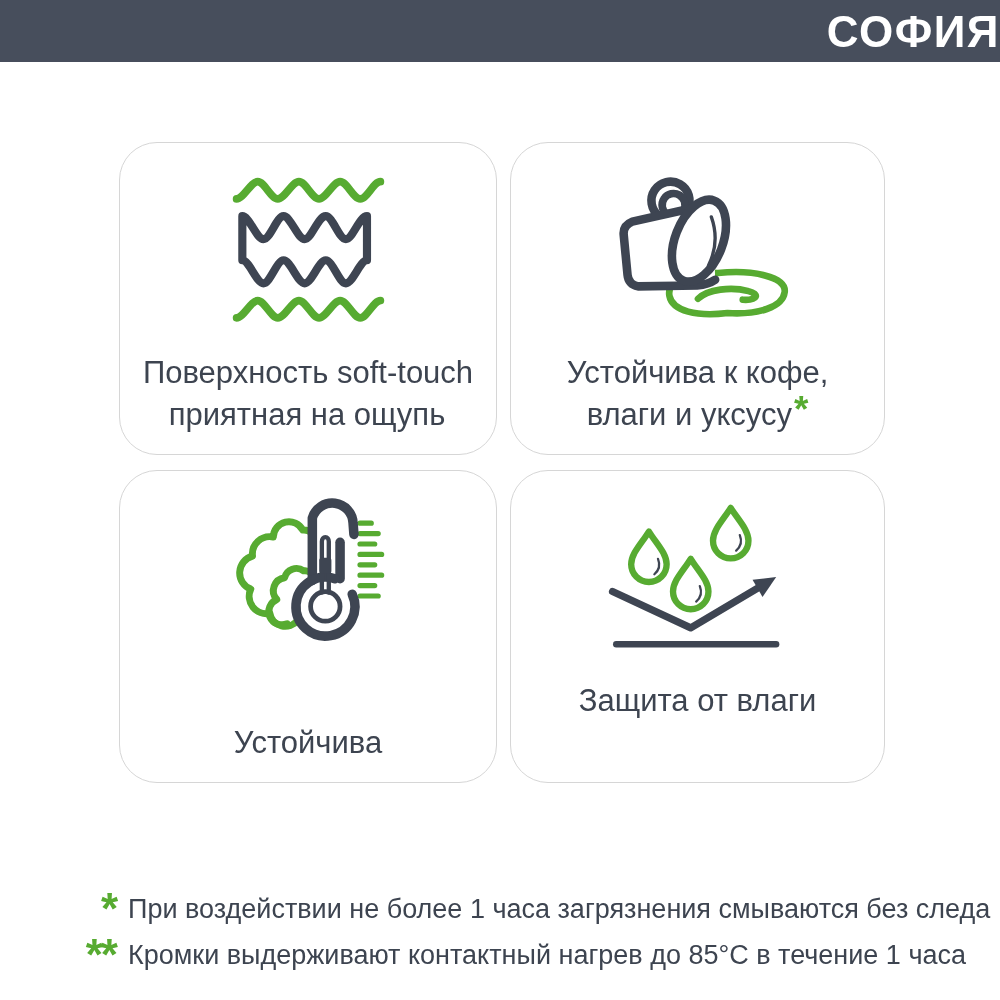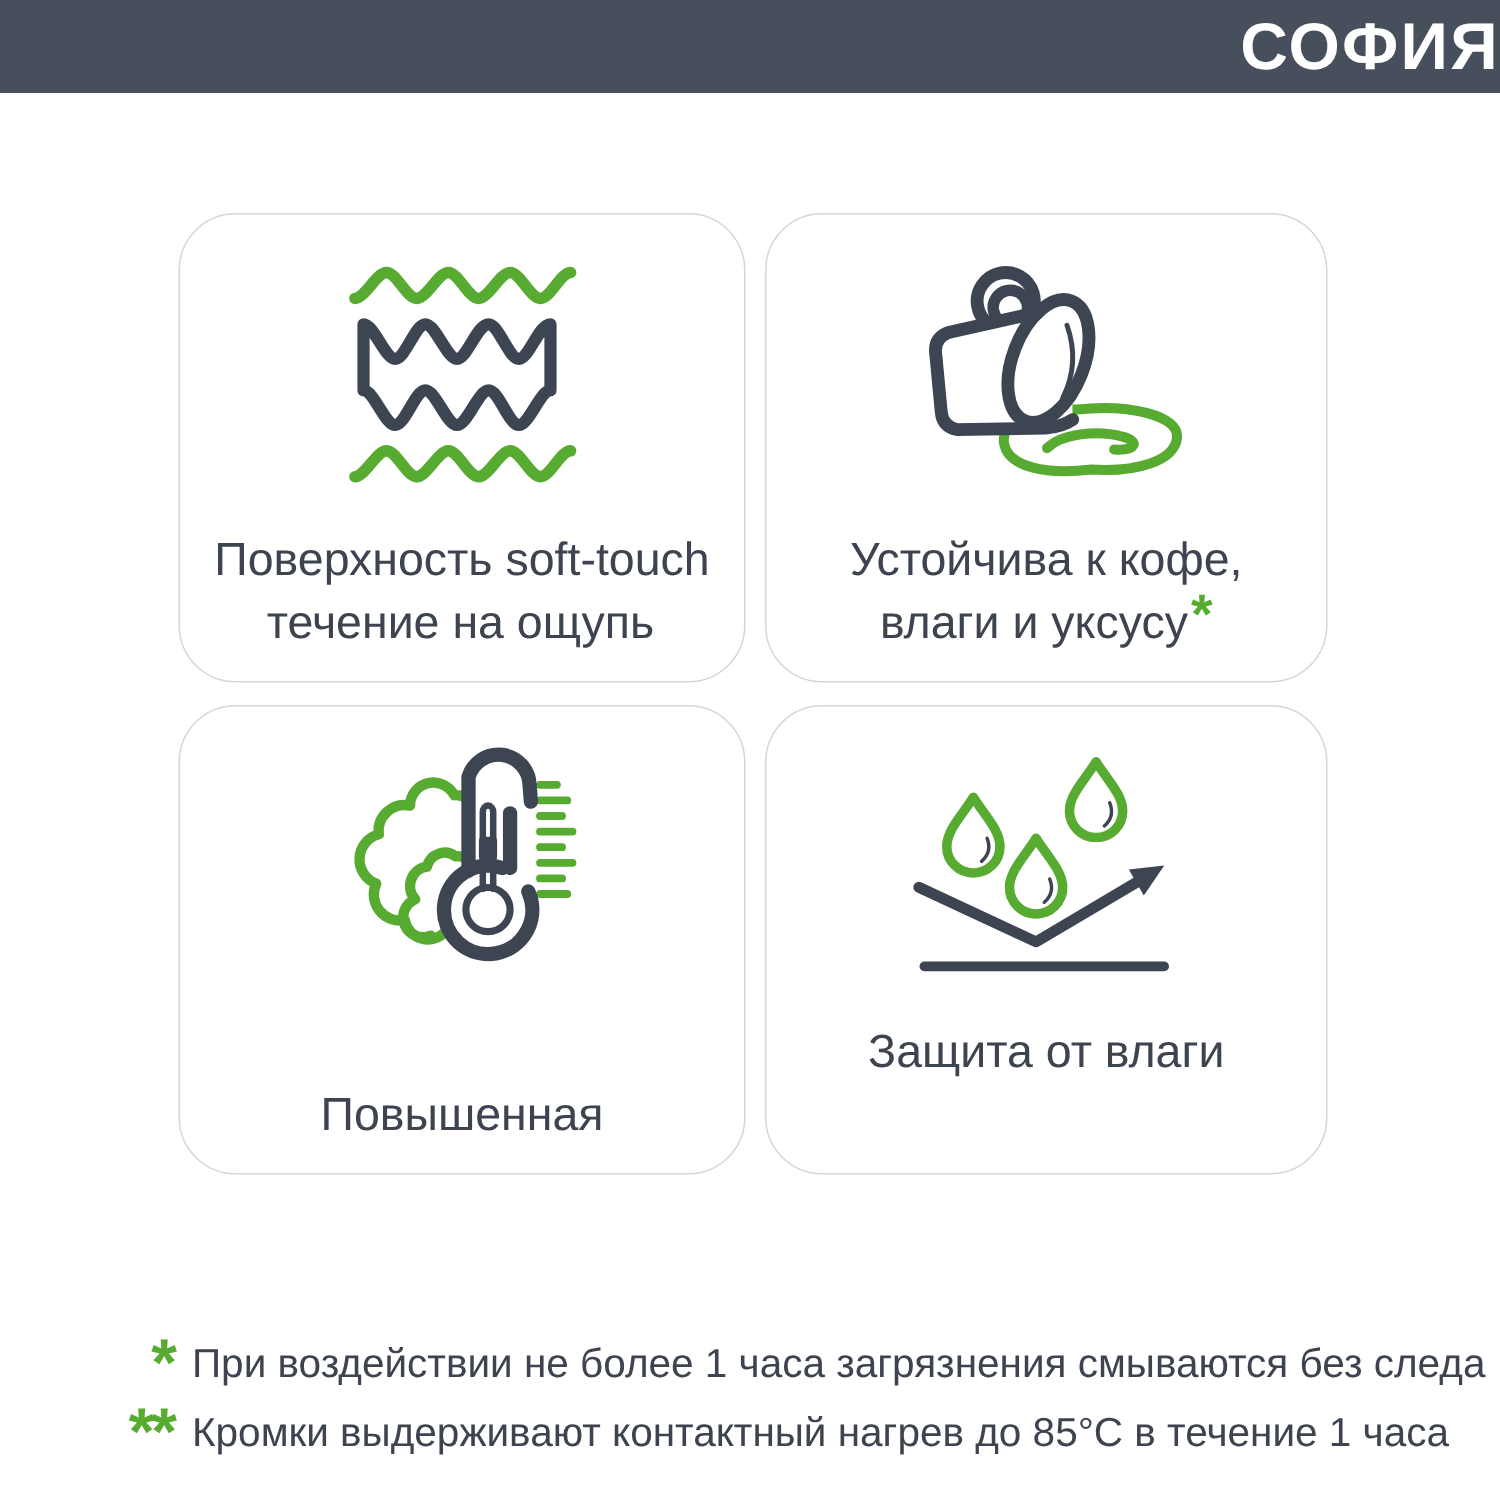--- a/index.html
+++ b/index.html
@@ -77,21 +77,21 @@
     <div class="card">
       <div class="icon-zone">
         <svg viewBox="0 0 170 160" width="163">
           <path class="g" stroke-width="8" d="M10,26 C17,26 25,8 32,8 C39,8 46,26 53,26 C60,26 68,8 75,8 C82,8 89,26 96,26 C103,26 111,8 118,8 C125,8 132,26 139,26 C146,26 153,8 160,8"></path>
           <path class="d" stroke-width="8.5" d="M16,44 C23,44 31,68 38,68 C45,68 52,44 59,44 C66,44 74,68 81,68 C88,68 95,44 103,44 C110,44 117,68 124,68 C131,68 138,44 146,44 L146,90 C139,90 131,114 124,114 C117,114 110,90 103,90 C96,90 88,114 81,114 C74,114 66,90 59,90 C52,90 45,114 38,114 C31,114 23,90 16,90 Z"></path>
           <path class="g" stroke-width="8" d="M10,150 C17,150 25,132 32,132 C39,132 46,150 53,150 C60,150 68,132 75,132 C82,132 89,150 96,150 C103,150 111,132 118,132 C125,132 132,150 139,150 C146,150 153,132 160,132"></path>
         </svg>
       </div>
       <div class="caption">
         <div><span>Поверхность soft-touch</span></div>
-        <div><span>течение на ощупь</span><span class="sup"></span></div>
+        <div><span>приятная на ощупь</span><span class="sup"></span></div>
       </div>
     </div>
 
     <div class="card">
       <div class="icon-zone">
         <svg viewBox="0 0 210 160" width="200">
           <path class="g" stroke-width="7" d="M75,128 C72,112 96,102 126,104 C162,100 198,108 196,124 C194,140 168,148 136,146 C104,150 78,144 75,128 Z"></path>
           <path class="g" stroke-width="7" d="M105,131 C115,121 140,118 158,123 C170,126 168,133 152,132"></path>
           <path class="d" stroke-width="9" d="M64,44 A20,20 0 1 1 94,37"></path>
           <path class="d" stroke-width="8" d="M72,42 A12,12 0 1 1 90,38"></path>
@@ -114,21 +114,21 @@
           <path class="g" stroke-width="6" stroke-linecap="butt" d="M150,36 h13 M150,48 h21 M150,60 h17 M150,72 h25 M150,84 h17 M150,96 h25 M150,108 h17 M150,120 h21"></path>
           <path class="d" stroke-width="11" d="M95,102 L95,30 A24,24 0 0 1 142,36 L143,49"></path>
           <path class="d" stroke-width="11" d="M127,58 L127,100"></path>
           <path class="d" stroke-width="11" d="M141,118 A34,34 0 1 1 121,100"></path>
           <path class="dthin" stroke-width="5" d="M106,116 L106,57 A4,5 0 0 1 114,57 L114,116"></path>
           <circle class="dthin" stroke-width="5.5" fill="none" cx="110" cy="132" r="17"></circle>
           <rect class="dsolid" x="103" y="76" width="14" height="18" rx="3"></rect>
         </svg>
       </div>
       <div class="caption">
-        <div><span>Повышенная</span></div>
+        <div><span>Устойчива</span></div>
       </div>
     </div>
 
     <div class="card">
       <div class="icon-zone">
         <svg viewBox="0 0 220 180" width="200">
           <g transform="translate(56,66)">
             <path class="g" stroke-width="7" d="M0,-28 C8,-15 19.5,-4 19.5,8 A19.5,19.5 0 1 1 -19.5,8 C-19.5,-4 -8,-15 0,-28 Z"></path>
             <path class="dthin" stroke-width="2.5" d="M10,2 Q14,12 6,19"></path>
           </g>

